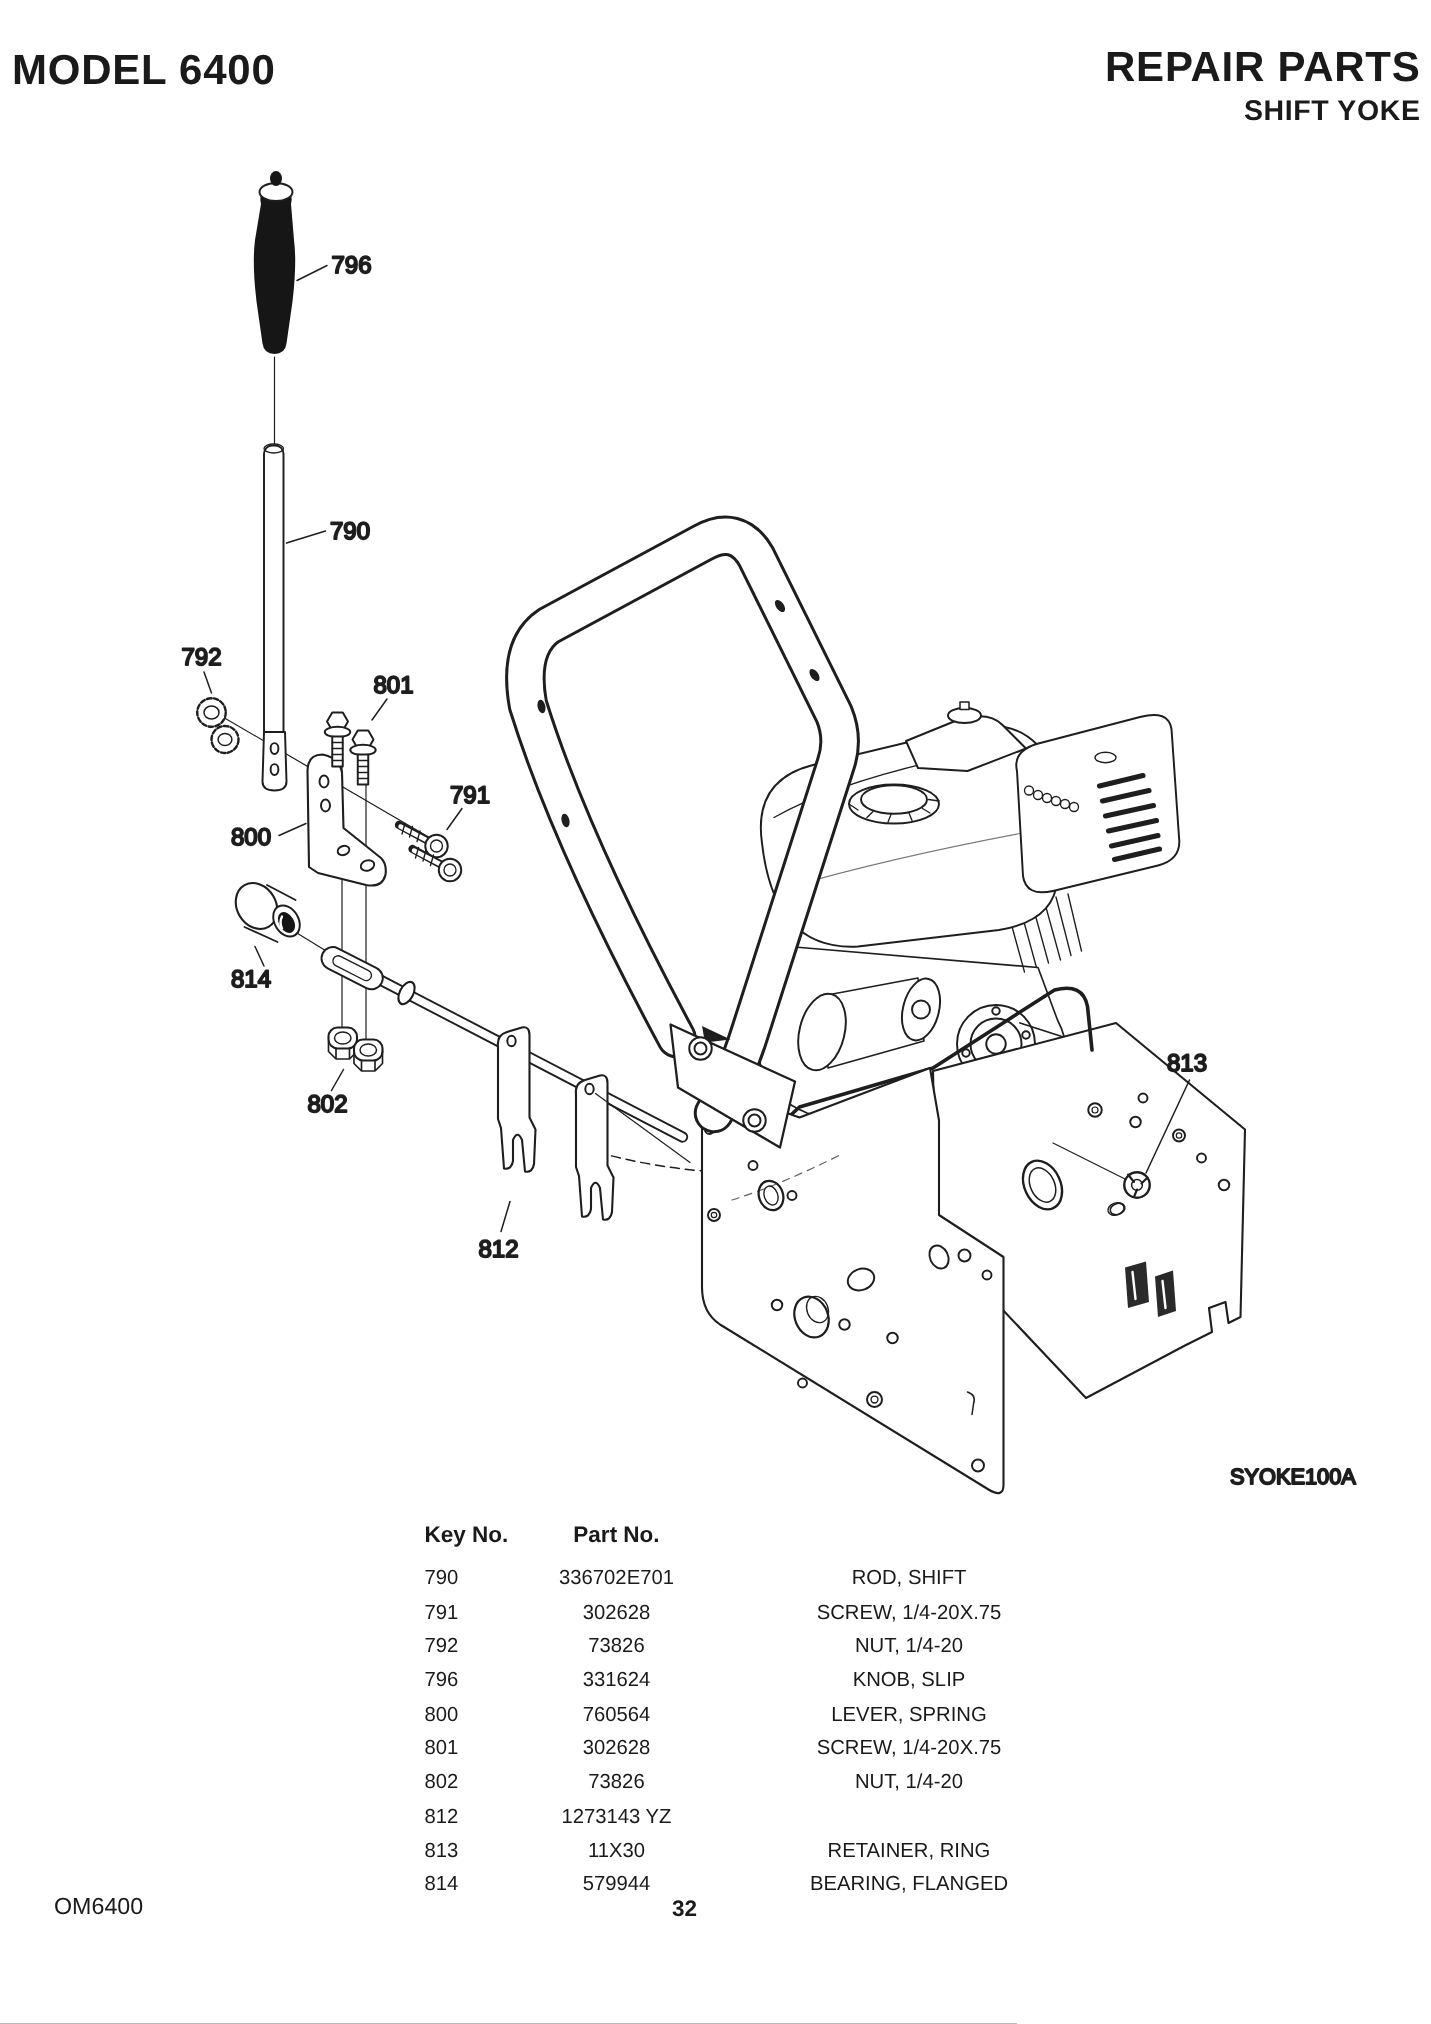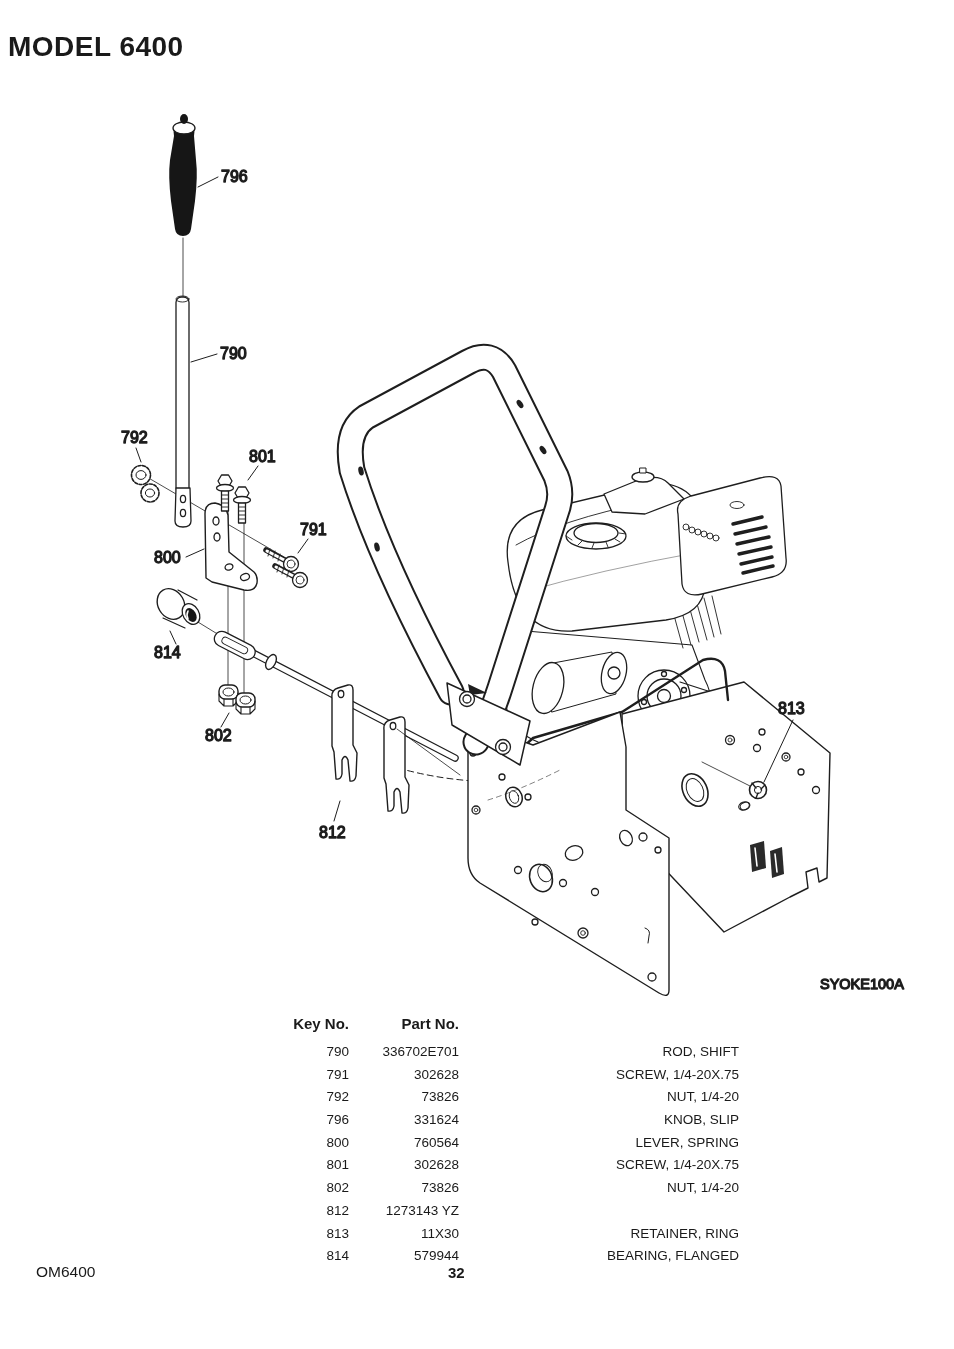--- a/index.html
+++ b/index.html
@@ -6,35 +6,39 @@
   .page{position:relative;width:954px;height:1349px;background:#ffffff;
         font-family:"Liberation Sans",sans-serif;color:#1a1a1a;overflow:hidden;margin:0 auto;}
   .model-title{position:absolute;left:8px;top:31px;font-size:28px;font-weight:bold;letter-spacing:.5px;white-space:nowrap;}
   .header-right{position:absolute;right:7px;top:31px;text-align:right;}
   .section-title{font-size:28px;font-weight:bold;letter-spacing:.5px;line-height:1;}
   .subsection-title{font-size:19px;font-weight:bold;letter-spacing:.4px;margin-top:6px;line-height:1;}
   .diagram-wrap{position:absolute;left:0;top:100px;width:954px;height:912px;}
   .parts-table{position:absolute;left:283px;top:1014px;width:456px;font-size:13.5px;}
   .pt-head{display:grid;grid-template-columns:66px 110px 280px;font-size:15px;font-weight:bold;height:27px;line-height:20px;}
   .pt-row{display:grid;grid-template-columns:66px 110px 280px;height:22.7px;line-height:22.7px;}
-  .c-key{text-align:right;}
-  .c-part,.c-desc{text-align:right;padding-left:14px;}
+  .c-key{text-align:left;}
+  .c-part,.c-desc{text-align:center;padding-left:14px;}
   .pt-head .c-part,.pt-head .c-desc{padding-left:14px;}
   .footer-doc{position:absolute;left:8px;top:1263px;font-size:15.5px;margin-left:28px;}
   .footer-page{position:absolute;left:448px;top:1264px;font-size:15px;font-weight:bold;}
   svg text{font-family:"Liberation Sans",sans-serif;fill:#161616;}
   .callout{font-size:16px;}
   .figcode{font-size:14.5px;}
 </style>
 </head>
 <body>
 
 <div class="page">
 
   <div class="model-title">MODEL 6400</div>
+  <div class="header-right">
+    <div class="section-title">REPAIR PARTS</div>
+    <div class="subsection-title">SHIFT YOKE</div>
+  </div>
 
   <div class="diagram-wrap">
   <svg width="954" height="912" viewBox="0 100 954 912" fill="none" stroke="#1e1e1e" stroke-width="1.3" stroke-linejoin="round" stroke-linecap="round">
 
     <g>
 
       <path d="M 514,630 L 506,696 Q 504,728 538,742 L 630,770 Q 674,781 695,761 L 709,714 Q 714,697 705,680 L 692,645 Z" fill="#fff" stroke-width="1.1"></path>
 
       <g stroke-width="0.9">
         <path d="M 672,608 L 683,648"></path>

